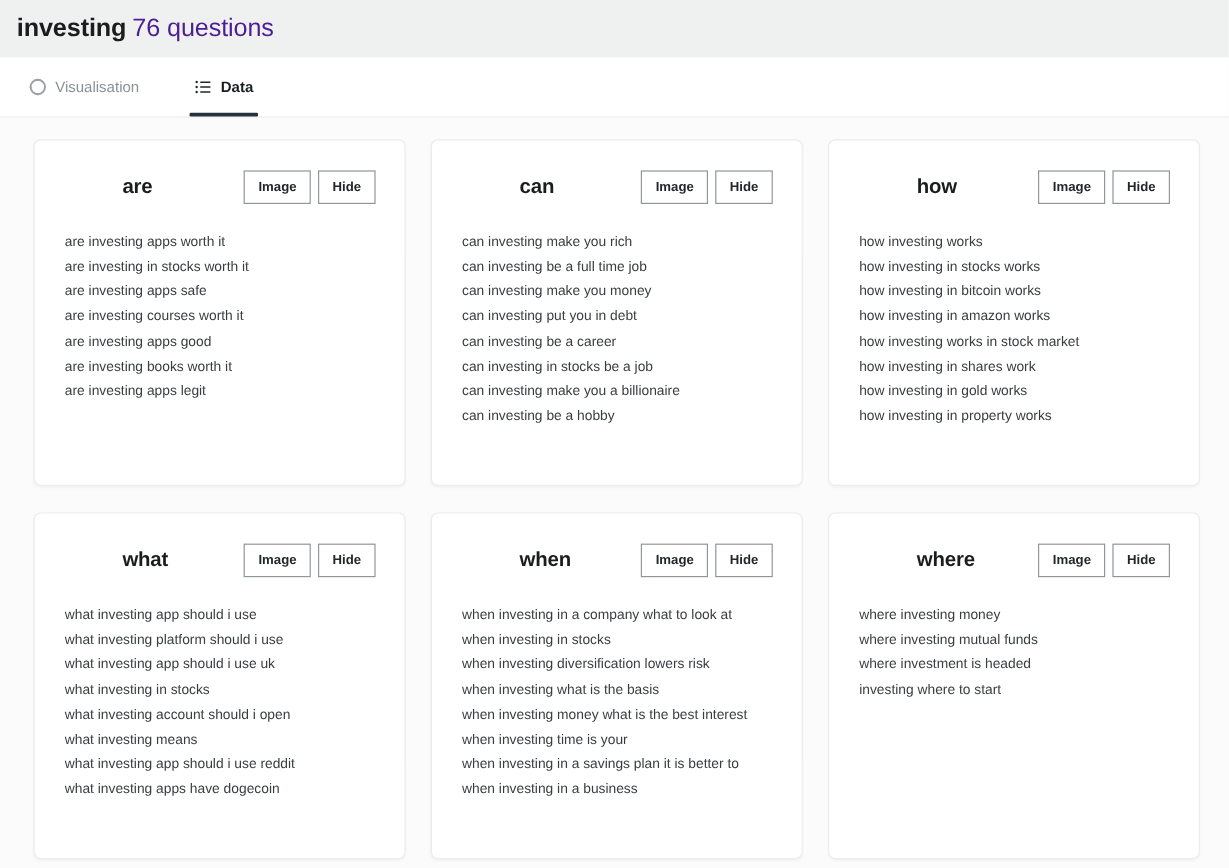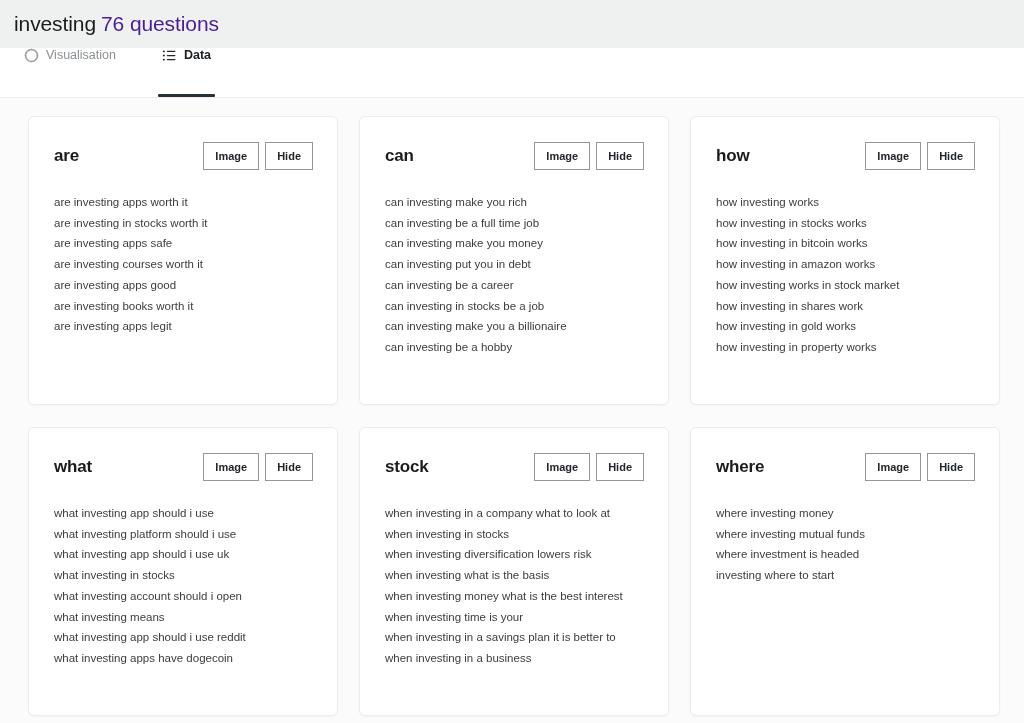--- a/index.html
+++ b/index.html
@@ -20,36 +20,36 @@
     display: flex;
     align-items: center;
     padding: 0 0 0 14px;
   }
   .app-title {
     font-size: 21px;
     color: #1b1c1d;
     letter-spacing: -0.1px;
     white-space: nowrap;
   }
-  .app-title .kw { font-weight: normal; }
+  .app-title .kw { font-weight: bold; }
   .app-title .count { font-weight: normal; margin-left: 5px; color: #4c1d95; }
 
   
   .tabbar {
     height: 50px;
     background: #ffffff;
     border-bottom: 1px solid #ededed;
     display: flex;
     align-items: stretch;
     padding-left: 22px;
     position: relative;
   }
   .tab {
     display: flex;
-    align-items: flex-start;
+    align-items: center;
     gap: 7px;
     padding: 0 2px;
     margin-right: 42px;
     position: relative;
     cursor: pointer;
     user-select: none;
   }
   .tab-label {
     font-size: 12.5px;
     color: #8b9094;
@@ -95,20 +95,21 @@
     display: flex;
     flex-direction: column;
   }
   .card.short { min-height: 205px; }
 
   .card-head {
     display: flex;
     align-items: flex-end;
     justify-content: space-between;
     margin-bottom: 22px;
+    margin-left: 48px;
   }
   .card-title {
     font-size: 17px;
     font-weight: bold;
     color: #1b1c1d;
     line-height: 28px;
     letter-spacing: -0.15px;
   }
   .card-actions { display: flex; gap: 6px; padding-top: 1px; }
   .btn {
@@ -251,21 +252,21 @@
         <div class="q-item">what investing in stocks</div>
         <div class="q-item">what investing account should i open</div>
         <div class="q-item">what investing means</div>
         <div class="q-item">what investing app should i use reddit</div>
         <div class="q-item">what investing apps have dogecoin</div>
       </div>
     </div>
 
     <div class="card">
       <div class="card-head">
-        <div class="card-title">stock</div>
+        <div class="card-title">when</div>
         <div class="card-actions">
           <button class="btn">Image</button>
           <button class="btn">Hide</button>
         </div>
       </div>
       <div class="q-list">
         <div class="q-item">when investing in a company what to look at</div>
         <div class="q-item">when investing in stocks</div>
         <div class="q-item">when investing diversification lowers risk</div>
         <div class="q-item">when investing what is the basis</div>

